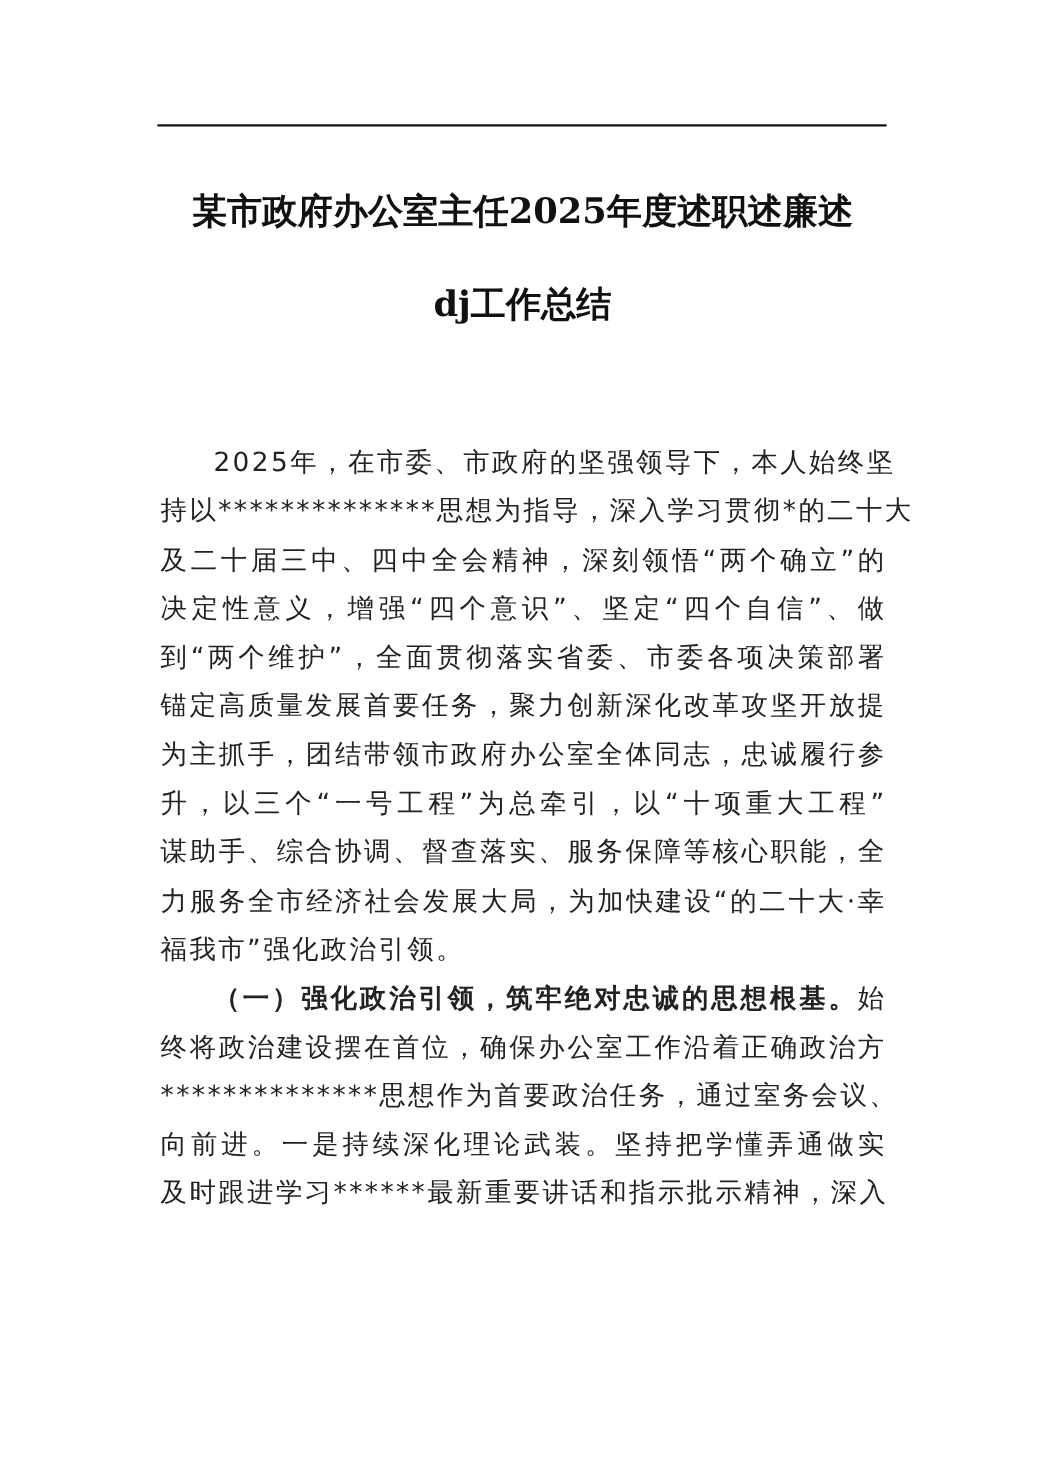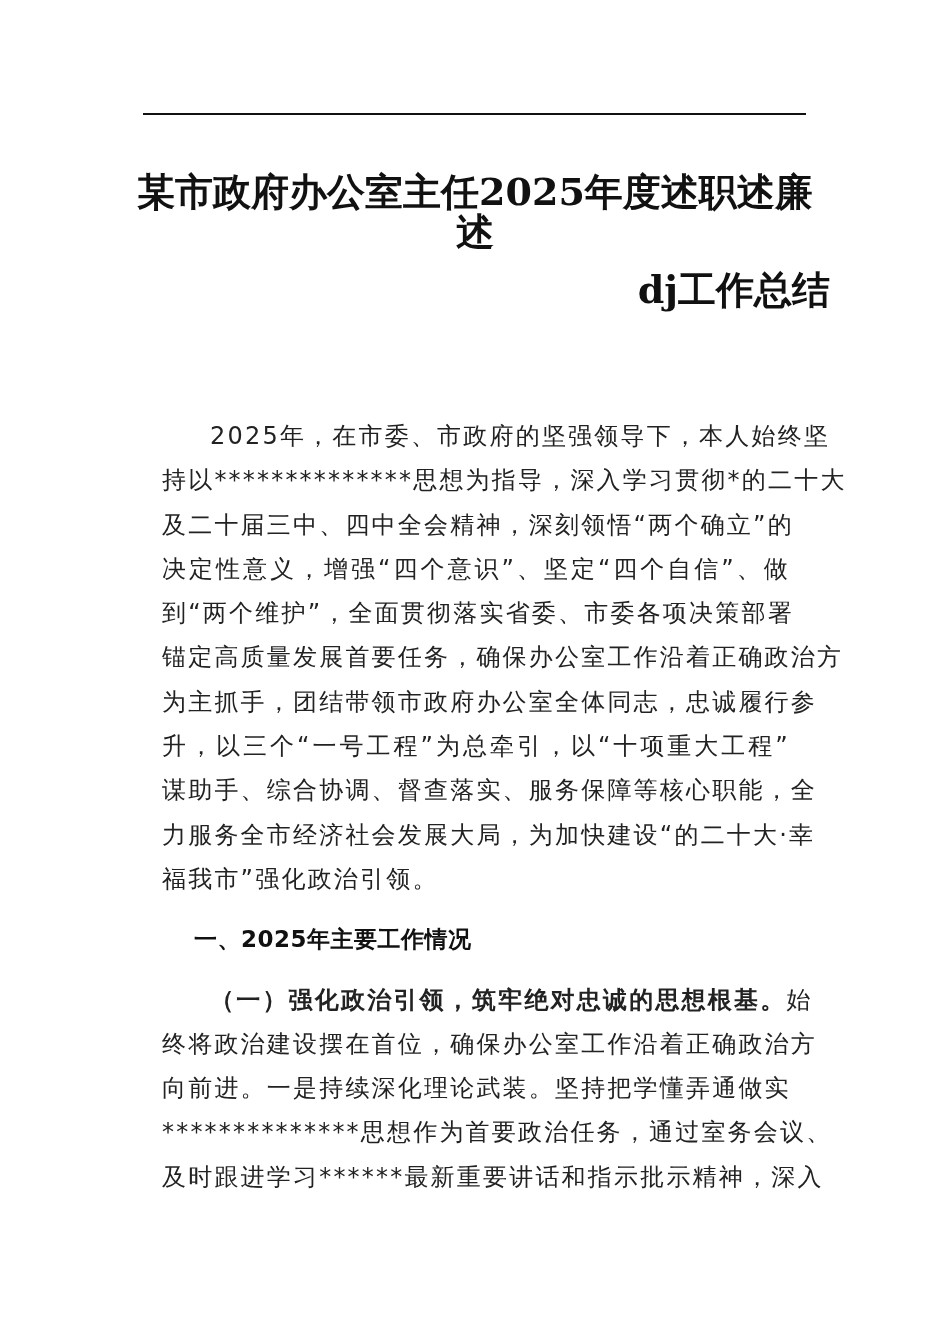--- a/index.html
+++ b/index.html
@@ -1,27 +1,27 @@
 <!DOCTYPE html>
 <html><head>
 <meta charset="utf-8">
 <style>
   html, body { margin: 0; padding: 0; background: #ffffff; }
   body { width: 950px; height: 1344px; position: relative; overflow: hidden; }
   .page { position: absolute; left: 0; top: 0; width: 950px; height: 1344px; background: #fff; }
   .top-rule { position: absolute; left: 143px; top: 113px; width: 663px; height: 2px; background: #111; }
   .title { position: absolute; left: 120px; width: 710px; text-align: center;
            font-family: "DejaVu Serif", "Liberation Serif", serif; font-weight: bold;
-           font-size: 38px; color: #111; letter-spacing: 0px; line-height: 40px; }
+           font-size: 32px; color: #111; letter-spacing: 0px; line-height: 40px; }
   .title.l1 { top: 172px; }
-  .title.l2 { top: 270px; text-align: right; }
+  .title.l2 { top: 256px; }
   .body { position: absolute; left: 146px; width: 660px; top: 398px;
           font-family: "DejaVu Sans", "Liberation Sans", sans-serif; font-size: 24px;
           color: #222; line-height: 44.3px; }
-  .para { margin: 16px; text-align: justify; text-align-last: left; }
+  .para { margin: 0; text-align: justify; text-align-last: left; }
   .line { display: block; white-space: nowrap; text-align: justify; text-align-last: justify; letter-spacing: 2.2px; }
   .line.last { text-align-last: left; }
   .h1 { font-family: "DejaVu Sans", "Liberation Sans", sans-serif; font-weight: bold; color: #111;
         padding-left: 48px; letter-spacing: 0.5px; font-size: 23px; }
   .h2 { font-weight: bold; color: #222; }
 </style>
 </head>
 <body>
 
 <div class="page">
@@ -30,31 +30,30 @@
   <div class="title l1">某市政府办公室主任2025年度述职述廉述</div>
   <div class="title l2">dj工作总结</div>
 
   <div class="body">
     <div class="para">
       <span class="line" style="padding-left:48px;">2025年，在市委、市政府的坚强领导下，本人始终坚</span>
       <span class="line">持以**************思想为指导，深入学习贯彻*的二十大</span>
       <span class="line">及二十届三中、四中全会精神，深刻领悟“两个确立”的</span>
       <span class="line">决定性意义，增强“四个意识”、坚定“四个自信”、做</span>
       <span class="line">到“两个维护”，全面贯彻落实省委、市委各项决策部署</span>
-      <span class="line">锚定高质量发展首要任务，确保办公室工作沿着正确政治方</span>
+      <span class="line">锚定高质量发展首要任务，聚力创新深化改革攻坚开放提</span>
       <span class="line">为主抓手，团结带领市政府办公室全体同志，忠诚履行参</span>
       <span class="line">升，以三个“一号工程”为总牵引，以“十项重大工程”</span>
       <span class="line">谋助手、综合协调、督查落实、服务保障等核心职能，全</span>
       <span class="line">力服务全市经济社会发展大局，为加快建设“的二十大·幸</span>
       <span class="line last">福我市”强化政治引领。</span>
     </div>
 
-    <div class="line last h1">一、2025年主要工作情况</div>
 
     <div class="para">
       <span class="line" style="padding-left:48px;"><span class="h2">（一）强化政治引领，筑牢绝对忠诚的思想根基。</span><span>始</span></span>
       <span class="line">终将政治建设摆在首位，确保办公室工作沿着正确政治方</span>
+      <span class="line">**************思想作为首要政治任务，通过室务会议、</span>
       <span class="line">向前进。一是持续深化理论武装。坚持把学懂弄通做实</span>
-      <span class="line">**************思想作为首要政治任务，通过室务会议、</span>
       <span class="line">及时跟进学习******最新重要讲话和指示批示精神，深入</span>
     </div>
   </div>
 </div>
 
 </body></html>

